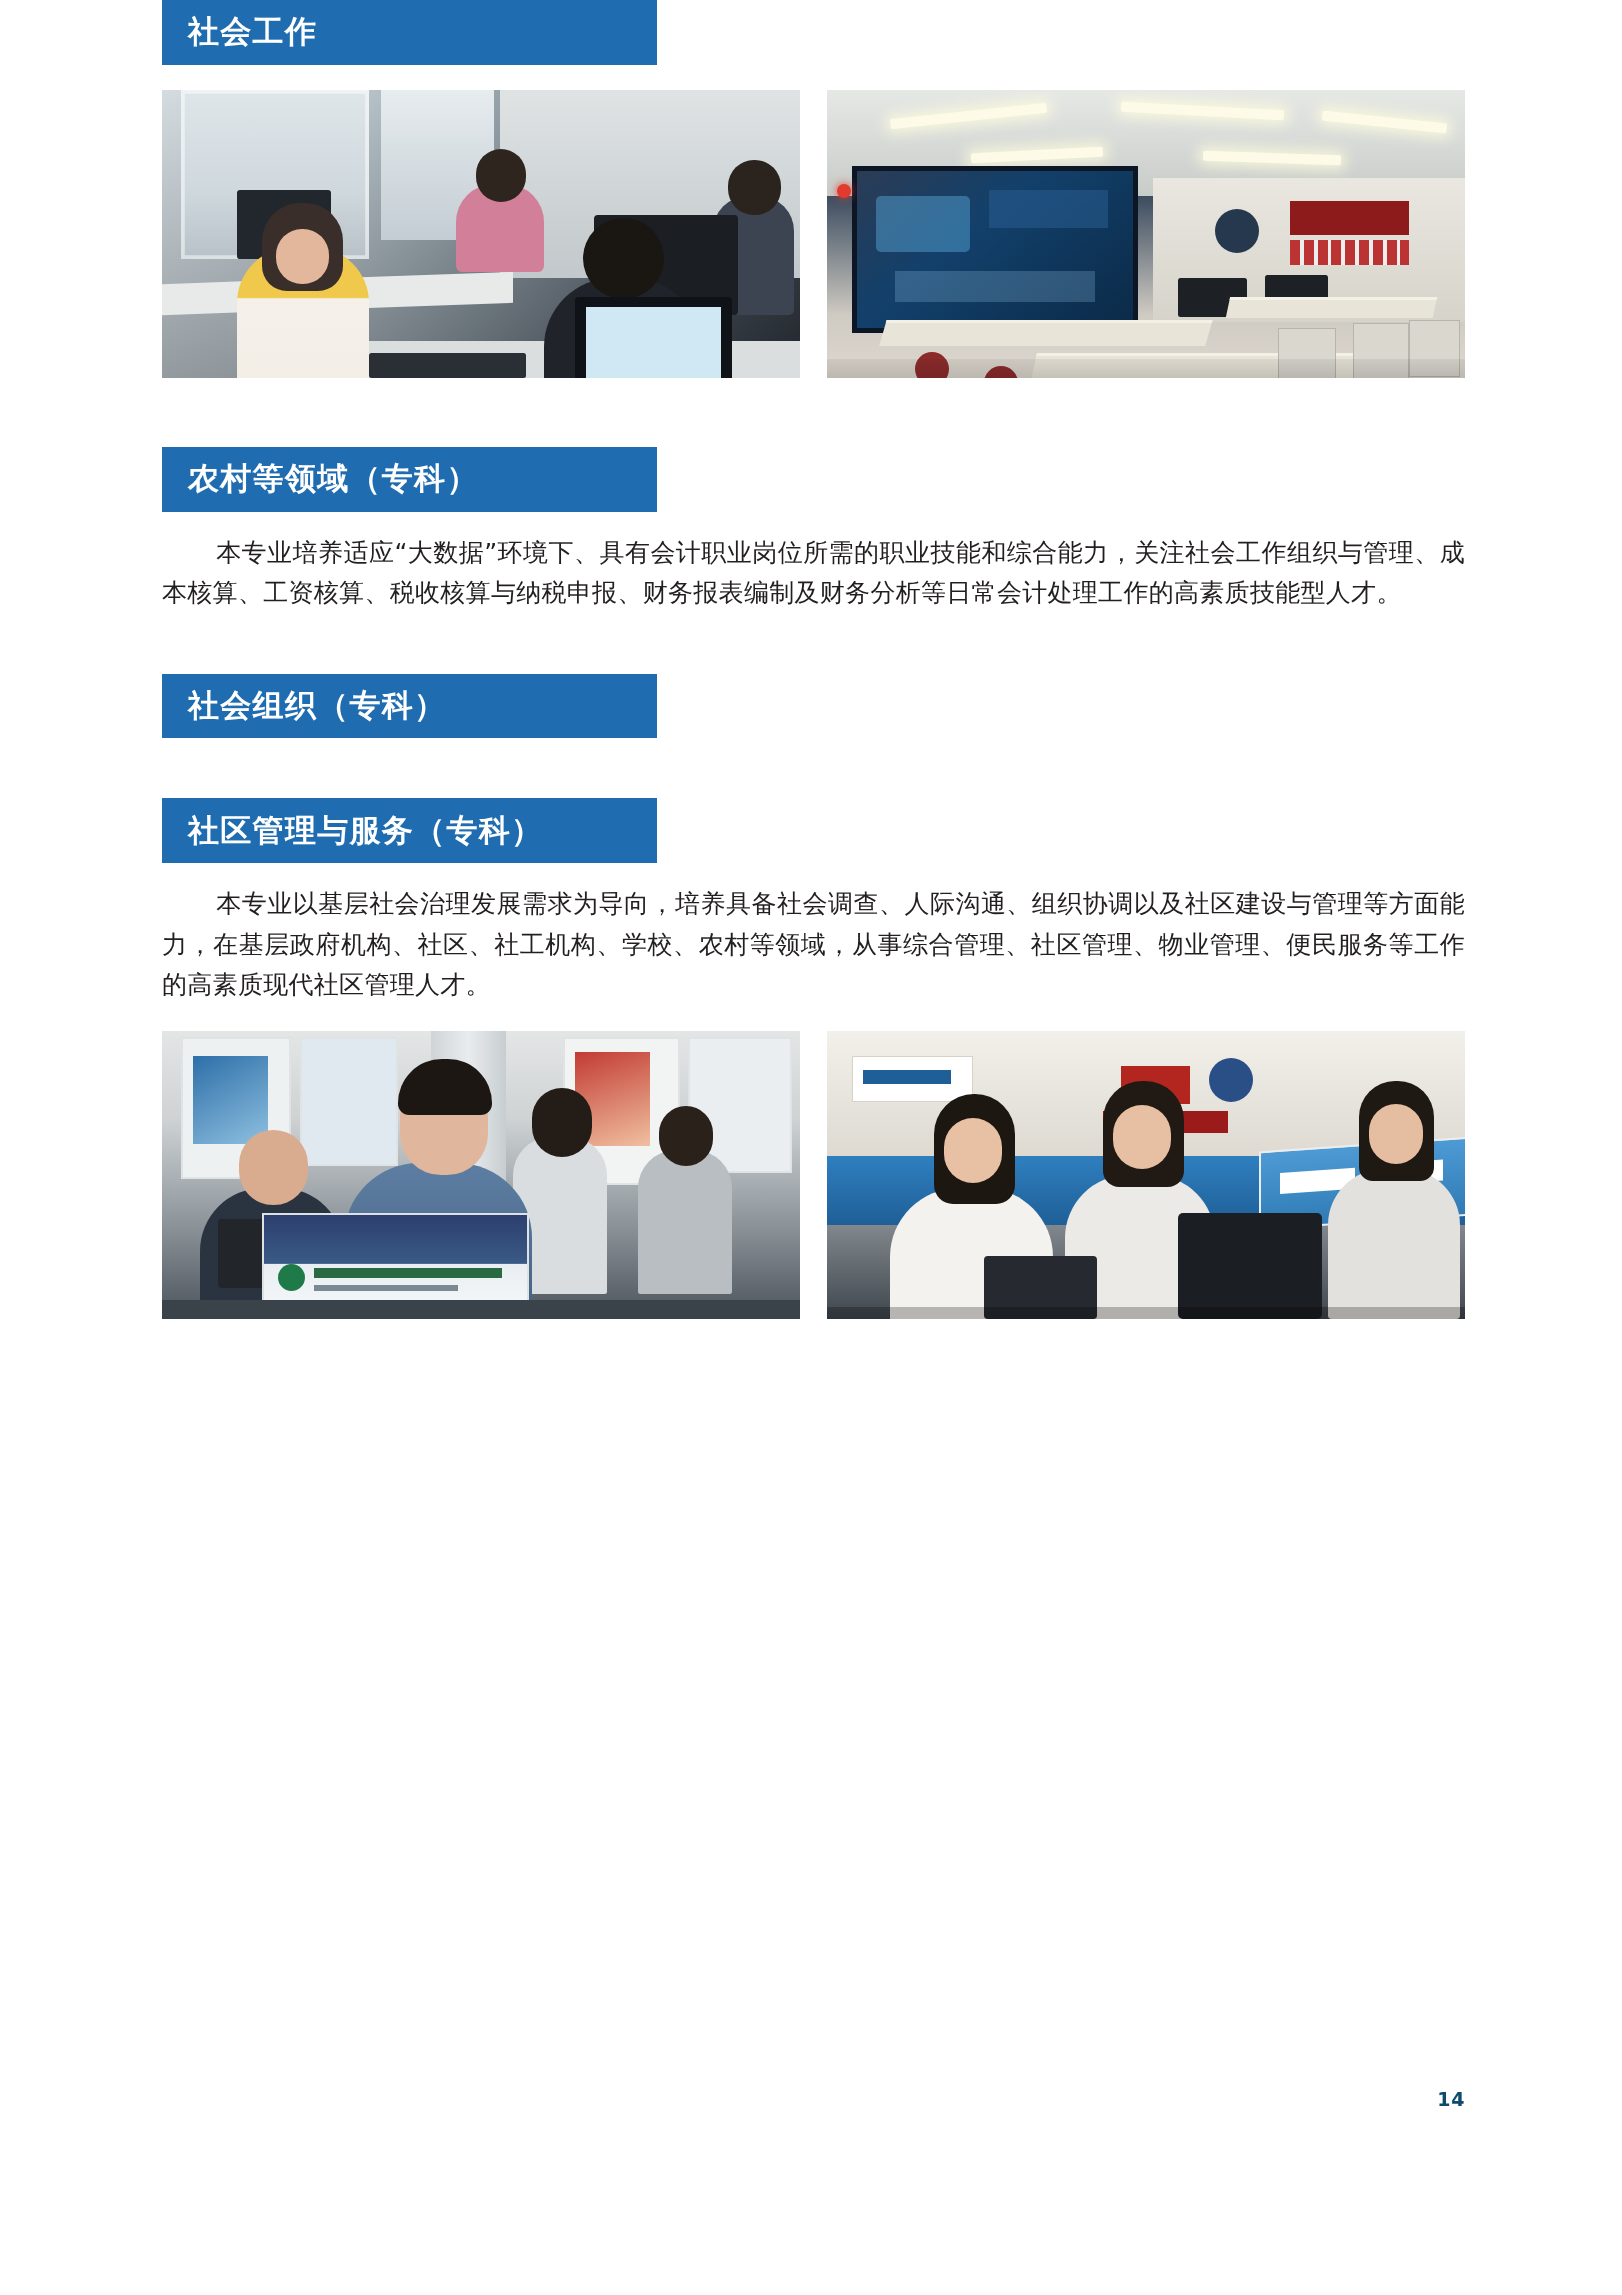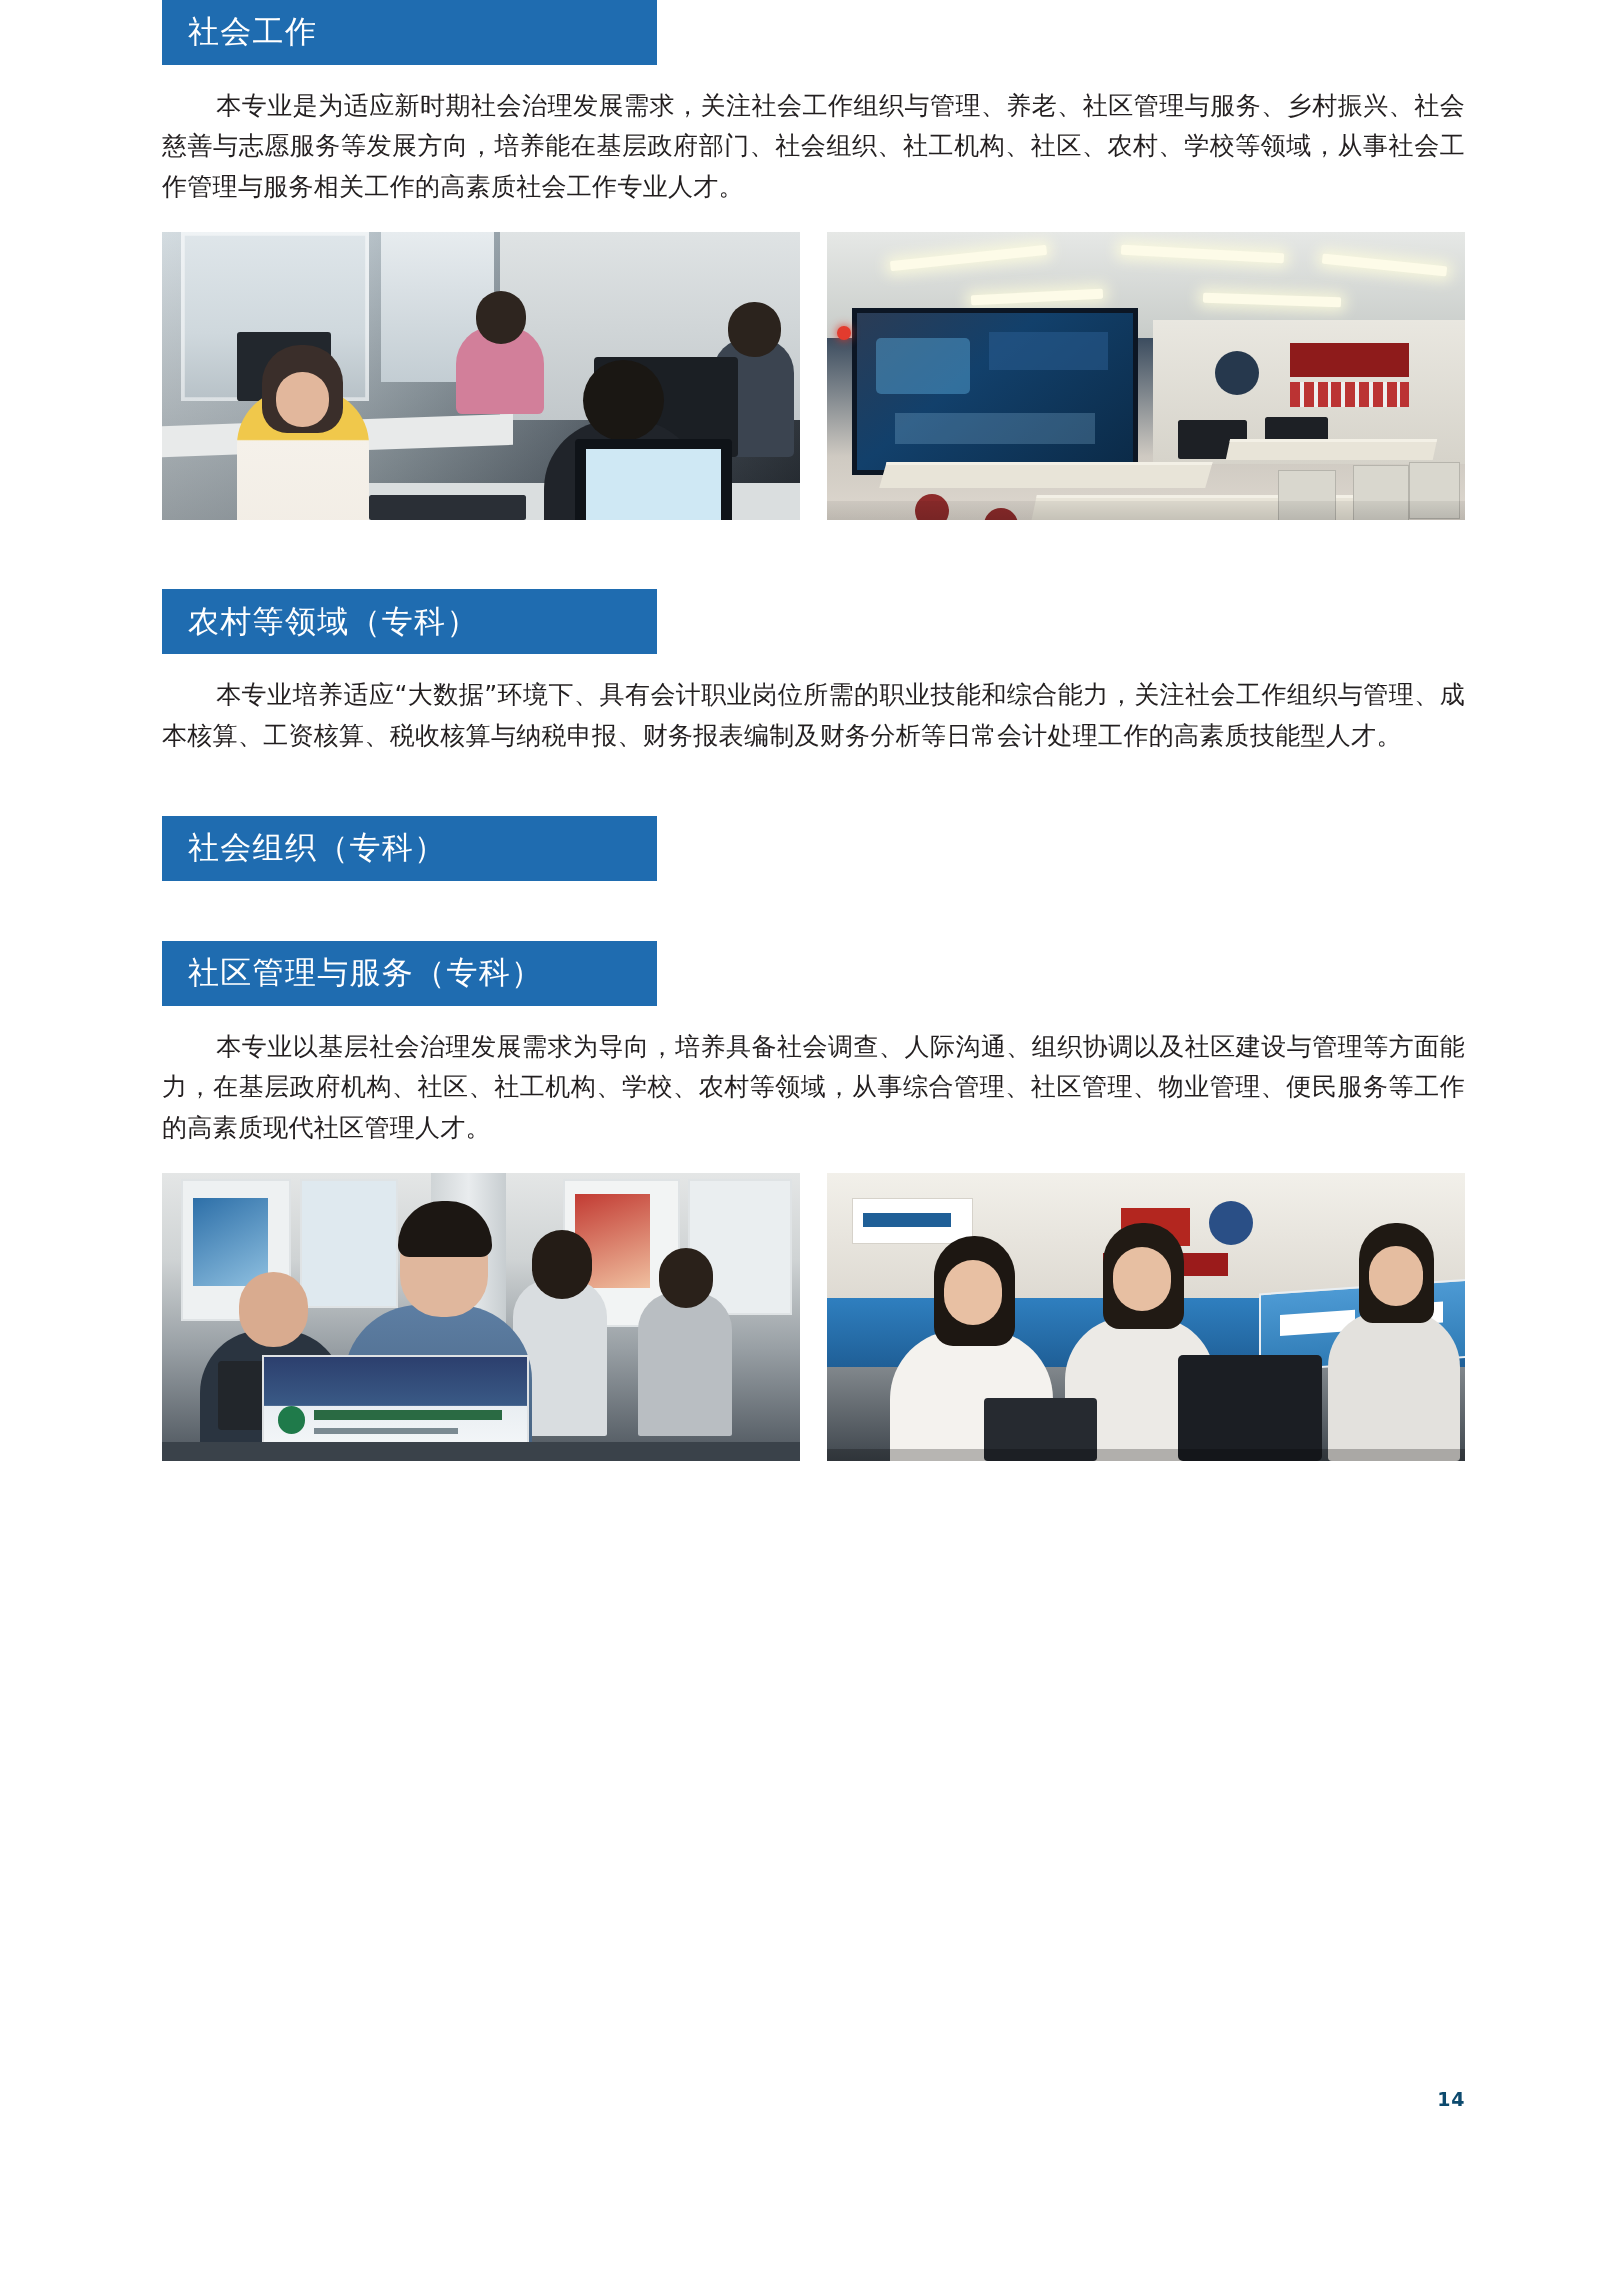--- a/index.html
+++ b/index.html
@@ -28,21 +28,21 @@
     top: 0;
     width: 1303px;
   }
 
   
   .banner {
     display: inline-block;
     background: #1f6cb0;
     color: #ffffff;
     font-size: 31px;
-    font-weight: normal;
+    font-weight: bold;
     letter-spacing: 1.3px;
     line-height: 1;
     padding: 16.3px 26px 17.5px 26px;
     min-width: 495px;
     box-sizing: border-box;
   }
   .banner-wrap {
     margin: 0;
   }
 
@@ -440,21 +440,20 @@
 </head>
 <body>
 
 <div class="page">
   <div class="content">
 
     <div class="section">
       <div class="banner-wrap">
         <div class="banner">社会工作</div>
       </div>
-      <p class="para"><span class="indent"></span><span>本专业是为适应新时期社会治理发展需求，关注社会工作组织与管理、养老、社区管理与服务、乡村振兴、社会慈善与志愿服务等发展方向，培养能在基层政府部门、社会组织、社工机构、社区、农村、学校等领域，从事社会工作管理与服务相关工作的高素质社会工作专业人才。</span></p>
 
       <div class="photo-row">
         <div class="photo p1">
           <div class="window"></div>
           <div class="window2"></div>
           <div class="wall"></div>
           <div class="desk1"></div>
           <div class="desk2"></div>
           <div class="monitorC"></div>
           <div class="girl-pink"></div>

